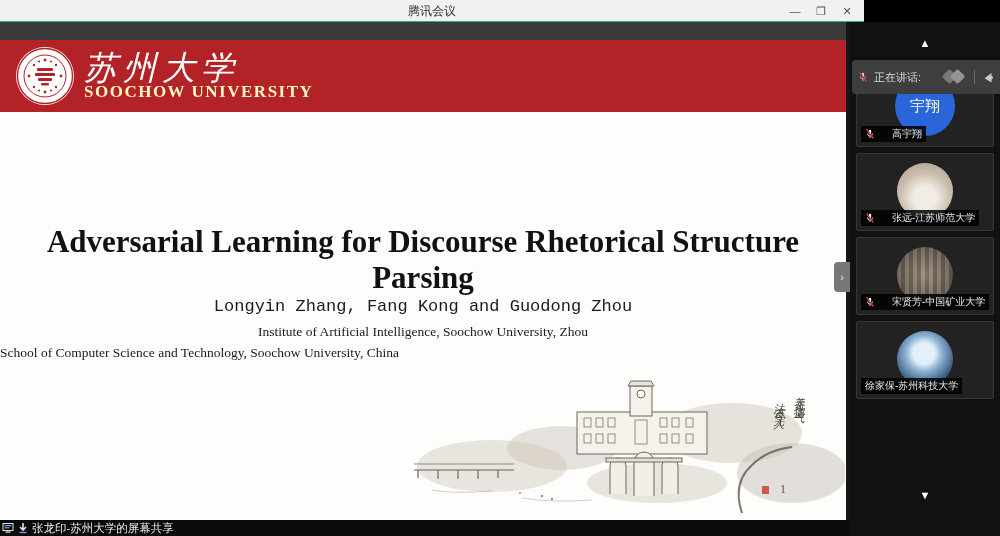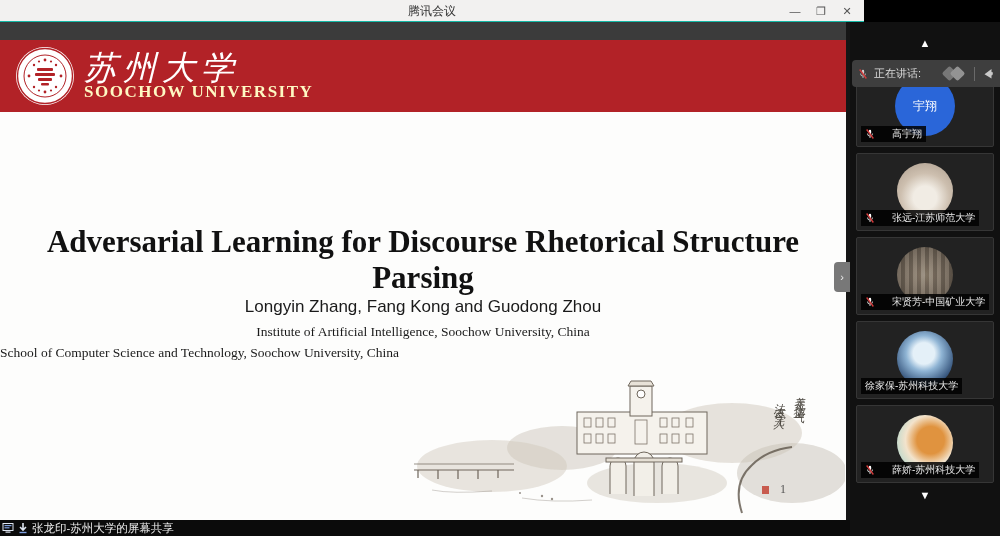--- a/index.html
+++ b/index.html
@@ -25,21 +25,21 @@
   .seal { position:absolute; left:15px; top:6px; width:60px; height:60px; }
   .uni-cn { position:absolute; left:84px; top:6px; color:#fff; font-size:33px;
             font-family:"DejaVu Serif", serif; font-style:italic; letter-spacing:6px; }
   .uni-en { position:absolute; left:84px; top:42px; color:#fef9c3; font-size:17px; font-weight:bold;
             font-family:"Liberation Serif", serif; letter-spacing:1.5px; }
 
   .slide { position:absolute; left:0; top:90px; width:846px; height:408px; background:#fdfdfc; }
   .slide-title { position:absolute; left:0; top:112px; width:100%; text-align:center;
                  font-family:"Liberation Serif", serif; font-weight:bold; font-size:31px; color:#111; }
   .authors { position:absolute; left:0; top:185px; width:100%; text-align:center;
-             font-family:Liberation Sans, sans-serif; font-size:17px; color:#1a1a1a; }
+             font-family:Liberation Mono, monospace; font-size:17px; color:#1a1a1a; }
   .aff1 { position:absolute; left:0; top:212px; width:100%; text-align:center;
           font-family:"Liberation Serif", serif; font-size:13.5px; color:#1a1a1a; }
   .aff2 { position:absolute; left:0; top:233px; width:100%; text-align:left;
           font-family:"Liberation Serif", serif; font-size:13.5px; color:#1a1a1a; }
 
   .campus { position:absolute; left:402px; top:266px; width:443px; height:138px; }
   .motto { position:absolute; writing-mode:vertical-rl; font-family:"DejaVu Serif", serif;
            font-style:italic; font-size:11px; color:#4a463f; letter-spacing:4px; }
   .motto1 { left:790px; top:276px; }
   .motto2 { left:770px; top:282px; }
@@ -53,38 +53,38 @@
                display:flex; align-items:center; gap:3px; padding-left:2px; }
   .bb-icon { width:12px; height:12px; flex:0 0 auto; }
   .bb-text { font-size:11.5px; color:#ececec; white-space:nowrap; }
 
   
   .sidebar { position:absolute; left:850px; top:22px; width:150px; height:514px; background:#111; }
   .scroll-up { position:absolute; left:0; top:14px; width:150px; text-align:center;
                color:#fff; font-size:11px; line-height:14px; cursor:pointer; }
   .scroll-down { position:absolute; left:0; top:466px; width:150px; text-align:center;
                  color:#fff; font-size:11px; line-height:14px; cursor:pointer; }
-  .speaking-bar { position:absolute; left:2px; top:38px; width:148px; height:27px;
+  .speaking-bar { position:absolute; left:2px; top:38px; width:148px; height:34px;
                   background:#3e3e3e; border-radius:4px 0 0 4px; display:flex; align-items:center;
                   gap:6px; padding:0 6px; z-index:5; }
   .speaking-label { font-size:11px; color:#ddd; flex:1 1 auto; }
   .layers-icon { position:relative; width:26px; height:16px; opacity:.75; }
   .layers-icon i { position:absolute; width:11px; height:11px; background:#9a9a9a;
                    border-radius:2px; transform:rotate(45deg); display:block; }
   .layers-icon i:nth-child(1){ left:2px; top:2px; background:#8b8b8b; }
   .layers-icon i:nth-child(2){ left:10px; top:2px; background:#b0b0b0; }
   .sb-divider { width:1px; height:14px; background:#6a6a6a; }
 
   .tiles { position:absolute; left:6px; top:47px; width:138px; }
   .tile { position:relative; width:138px; height:78px; margin-bottom:6px;
           background:#222; border:1px solid #363636; border-radius:2px; }
   .avatar { position:absolute; left:50%; transform:translateX(-50%); top:9px;
             width:56px; height:56px; border-radius:50%; }
   .avatar-initials { top:6px; width:60px; height:60px; background:#2a66d9; color:#fff;
-                     display:flex; align-items:center; justify-content:center; font-size:12px; }
+                     display:flex; align-items:center; justify-content:center; font-size:15px; }
   .av-person  { background:radial-gradient(circle at 50% 62%, #f1ece4 0 26%, #cdbfaf 55%, #a8998a 100%); }
   .av-man     { background:repeating-linear-gradient(90deg,#8d8780 0 4px,#6b655e 4px 8px),
                 radial-gradient(circle,#938d85,#57524c); background-blend-mode:overlay; }
   .av-moon    { background:radial-gradient(circle at 48% 40%, #e4f0f8 0 24%, #8fb4d4 40%, #2c4a72 75%, #16263e 100%); }
   .av-dog     { background:radial-gradient(circle at 60% 45%, #e0933f 0 30%, #f3e3cc 55%, #bcd9cd 80%, #9ec4b6 100%); }
   .name-badge { position:absolute; left:4px; bottom:4px; background:rgba(0,0,0,.85);
                 display:flex; align-items:center; gap:17px; padding:1px 4px; }
   .name-badge span { font-size:10px; color:#e8e8e8; white-space:nowrap; }
   .mic-icon { width:10px; height:10px; flex:0 0 auto; }
 
@@ -134,21 +134,21 @@
             <circle cx="36" cy="44.5" r="1.1"></circle>
         </g>
       </svg>
       <div class="uni-cn">苏州大学</div>
       <div class="uni-en">SOOCHOW UNIVERSITY</div>
     </div>
 
     <div class="slide">
       <div class="slide-title">Adversarial Learning for Discourse Rhetorical Structure Parsing</div>
       <div class="authors">Longyin Zhang, Fang Kong and Guodong Zhou</div>
-      <div class="aff1">Institute of Artificial Intelligence, Soochow University, China</div>
+      <div class="aff1">Institute of Artificial Intelligence, Soochow University, Zhou</div>
       <div class="aff2">School of Computer Science and Technology, Soochow University, China</div>
 
       <svg class="campus" viewBox="0 0 443 138">
         <g opacity="0.55">
           <ellipse cx="90" cy="88" rx="75" ry="26" fill="#b9ad9b" opacity=".55"></ellipse>
           <ellipse cx="160" cy="70" rx="55" ry="22" fill="#a89c88" opacity=".5"></ellipse>
           <ellipse cx="330" cy="55" rx="70" ry="30" fill="#b4a894" opacity=".55"></ellipse>
           <ellipse cx="390" cy="95" rx="55" ry="30" fill="#9e9280" opacity=".5"></ellipse>
           <ellipse cx="255" cy="105" rx="70" ry="20" fill="#aba08c" opacity=".45"></ellipse>
         </g>
@@ -280,32 +280,20 @@
         </div>
       </div>
 
       <div class="tile">
         <div class="avatar av-moon"></div>
         <div class="name-badge">
           <span>徐家保-苏州科技大学</span>
         </div>
       </div>
 
-      <div class="tile">
-        <div class="avatar av-dog"></div>
-        <div class="name-badge">
-          <svg class="mic-icon" viewBox="0 0 12 12">
-            <rect x="4.6" y="1" width="2.8" height="5.5" rx="1.4" fill="#fff"></rect>
-            <path d="M3 5.5 a3 3 0 0 0 6 0" stroke="#fff" stroke-width="1" fill="none"></path>
-            <line x1="6" y1="8.8" x2="6" y2="10.8" stroke="#fff" stroke-width="1"></line>
-            <line x1="2" y1="0.6" x2="10" y2="11.4" stroke="#d43c3c" stroke-width="1.6"></line>
-          </svg>
-          <span>薛娇-苏州科技大学</span>
-        </div>
-      </div>
 
     </div>
 
     <div class="scroll-down">▼</div>
   </div>
 
   <div class="collapse-tab">›</div>
 
 </div>
 

